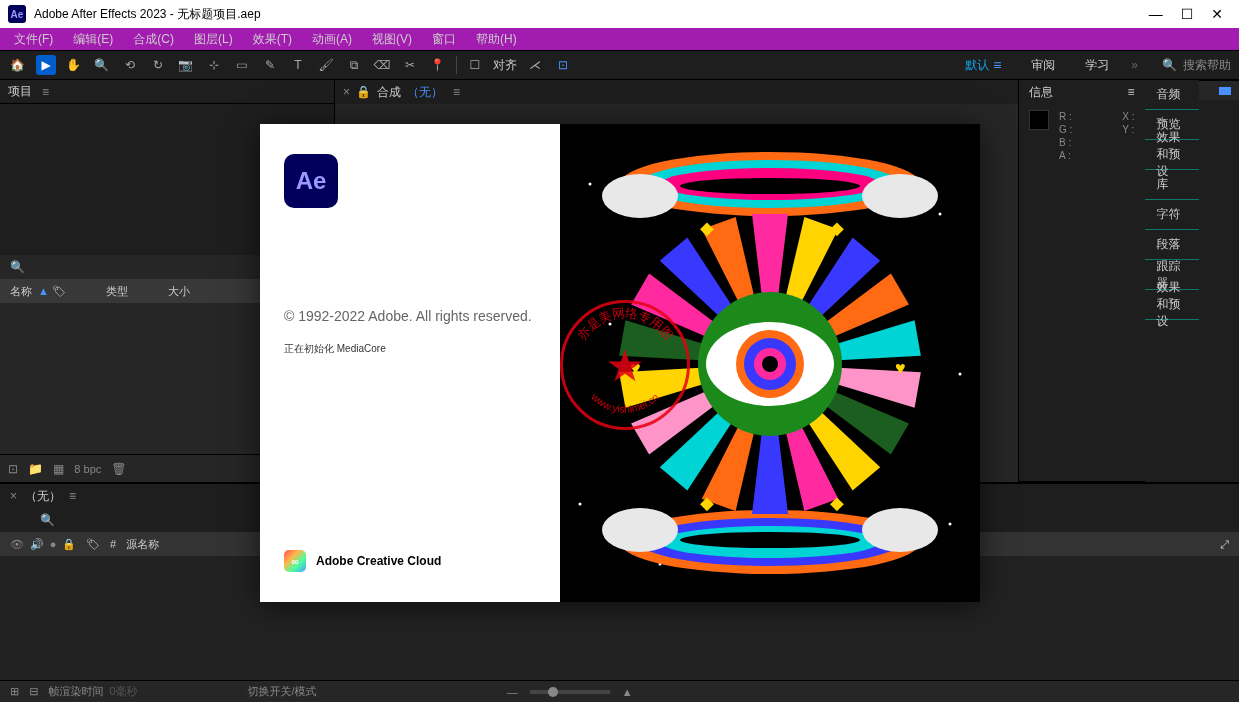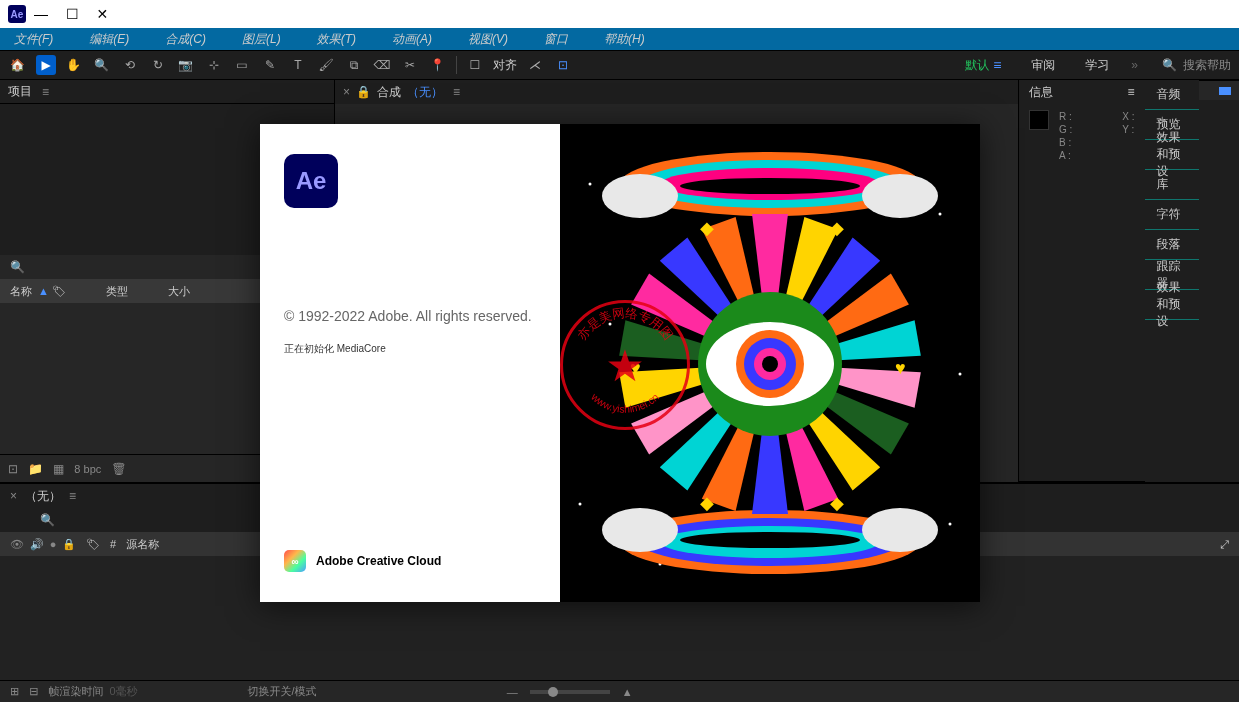--- a/index.html
+++ b/index.html
@@ -6,31 +6,31 @@
 body { background: #1e1e1e; color: #ccc; font-size: 12px; width: 1239px; height: 702px; overflow: hidden; position: relative; }
 
 
 .titlebar { height: 28px; background: #fff; display: flex; align-items: center; padding: 0 8px; color: #000; }
 .titlebar .ae-logo { width: 18px; height: 18px; background: #00005b; color: #9999ff; display: inline-flex; align-items: center; justify-content: center; font-size: 10px; font-weight: bold; border-radius: 3px; margin-right: 8px; }
 .titlebar .title { flex: 1; font-size: 12px; }
 .titlebar .win-controls { display: flex; gap: 18px; font-size: 14px; padding-right: 8px; }
 .titlebar .win-controls span { cursor: pointer; font-family: "Segoe MDL2 Assets", sans-serif; }
 
 
-.menubar { height: 22px; background: #0369a1; display: flex; align-items: center; padding: 0 6px; gap: 20px; font-size: 12px; font-style: italic; }
+.menubar { height: 22px; background: #a21caf; display: flex; align-items: center; padding: 0 6px; gap: 4px; font-size: 12px; }
 .menubar span { padding: 2px 8px; cursor: pointer; }
 
 
 .toolbar { height: 30px; background: #1e1e1e; border-top: 1px solid #000; border-bottom: 1px solid #000; display: flex; align-items: center; padding: 0 8px; gap: 8px; }
 .toolbar .tool { width: 20px; height: 20px; display: inline-flex; align-items: center; justify-content: center; color: #aaa; cursor: pointer; }
 .toolbar .tool.active { background: #005fcc; color: #fff; border-radius: 3px; }
 .toolbar .divider { width: 1px; height: 18px; background: #444; }
 .toolbar .right-section { margin-left: auto; display: flex; align-items: center; gap: 14px; }
 .toolbar .workspace-btn { padding: 2px 8px; cursor: pointer; display: flex; align-items: center; gap: 4px; }
-.toolbar .workspace-btn.active { color: #22c55e; }
+.toolbar .workspace-btn.active { color: #0ea5e9; }
 .toolbar .search-help { display: flex; align-items: center; gap: 6px; color: #888; padding-left: 10px; }
 .toolbar .ws-menu::after { content: " ≡"; color: #4a90ff; font-size: 14px; }
 .toolbar .chevrons { color: #666; font-size: 12px; }
 
 
 .main-area { display: flex; height: 402px; background: #262626; }
 
 
 .project-panel { width: 335px; background: #1e1e1e; border-right: 1px solid #000; display: flex; flex-direction: column; }
 .panel-header { height: 24px; display: flex; align-items: center; padding: 0 8px; gap: 6px; background: #1e1e1e; border-bottom: 1px solid #000; }
@@ -101,20 +101,21 @@
 .stamp .circ-text { position: absolute; width: 100%; height: 100%; }
 
 svg { display: block; }
 .tl-icons { display: flex; gap: 6px; color: #888; }
 </style>
 </head>
 <body>
 
 <div class="titlebar">
   <span class="ae-logo">Ae</span>
+  <span class="title">Adobe After Effects 2023 - 无标题项目.aep</span>
   <div class="win-controls">
     <span>—</span>
     <span>☐</span>
     <span>✕</span>
   </div>
 </div>
 
 <div class="menubar">
   <span>文件(F)</span>
   <span>编辑(E)</span>

